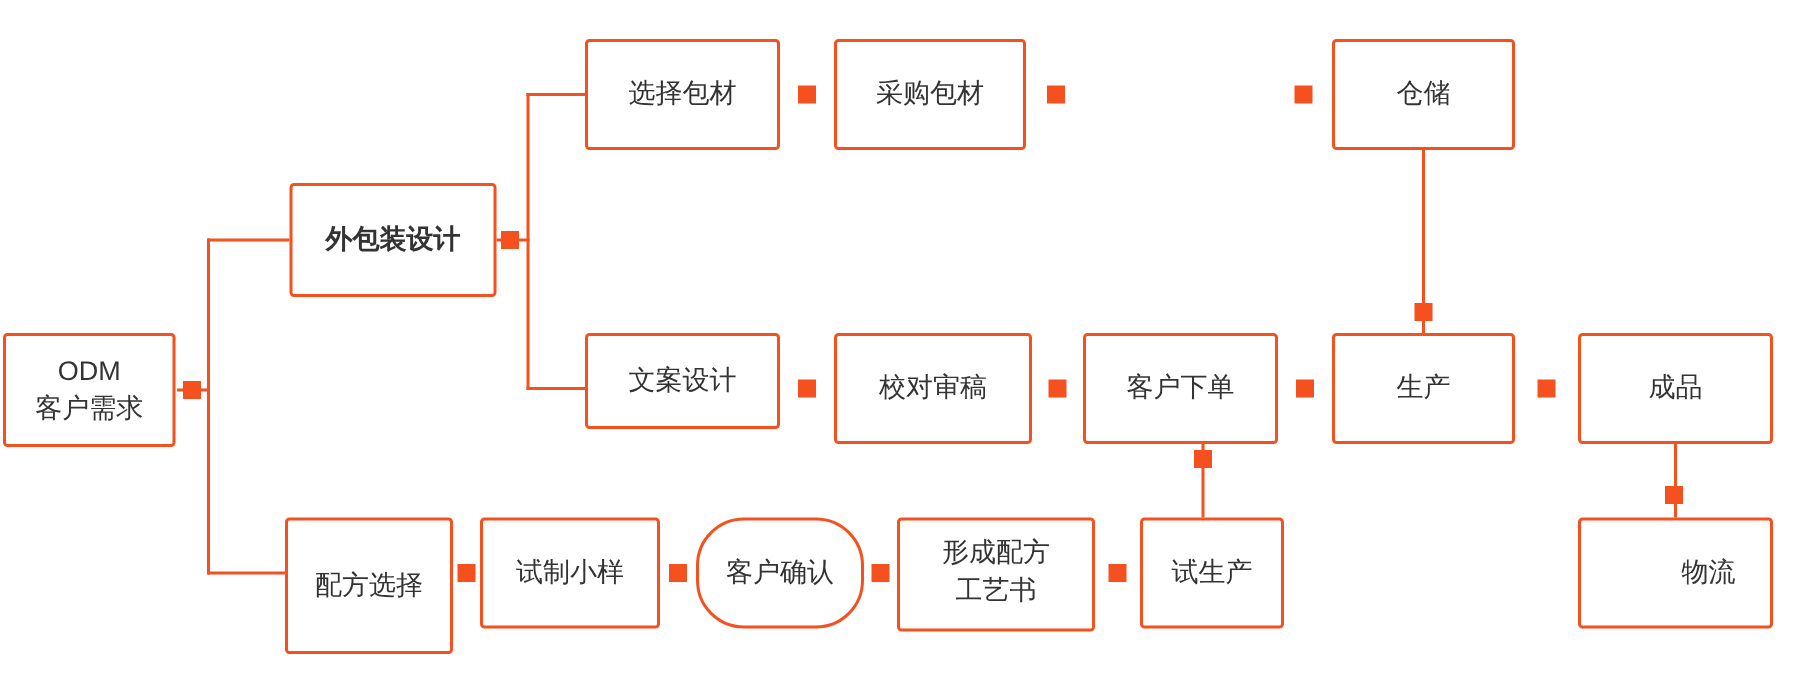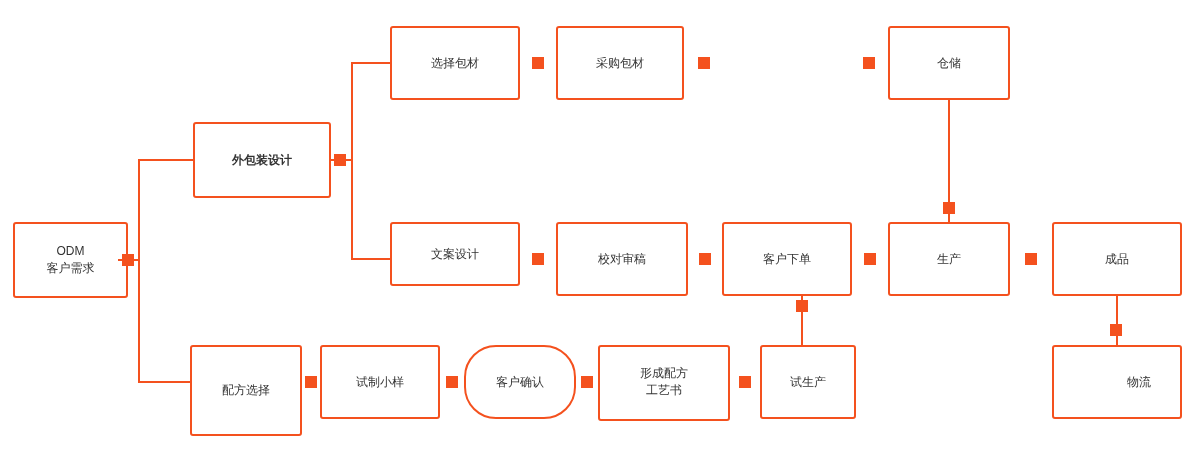--- a/index.html
+++ b/index.html
@@ -14,38 +14,38 @@
     font-family:"Liberation Sans","DejaVu Sans",sans-serif;
     overflow:hidden;
   }
   .node{
     position:absolute;
     box-sizing:border-box;
     border:2px solid var(--accent);
     border-radius:3px;
     background:#ffffff;
     color:var(--text);
-    font-size:12px;
+    font-size:18px;
     line-height:1.4;
     display:flex;
     align-items:center;
     justify-content:center;
     text-align:center;
     white-space:pre-line;
   }
   .h{position:absolute;height:2px;background:var(--accent);}
   .v{position:absolute;width:2px;background:var(--accent);}
   .sq{position:absolute;width:12px;height:12px;background:var(--accent);}
 </style>
 </head>
 <body>
 
 <div class="canvas">
 
-  <div class="node" style="left:13px;top:222px;width:115px;height:76px;">ODM
+  <div class="node" style="left:2px;top:222px;width:115px;height:76px;">ODM
 客户需求</div>
 
   <div class="node" style="left:193px;top:122px;width:138px;height:76px;font-weight:bold;">外包装设计</div>
 
   <div class="node" style="left:390px;top:26px;width:130px;height:74px;">选择包材</div>
   <div class="node" style="left:556px;top:26px;width:128px;height:74px;">采购包材</div>
   <div class="node" style="left:888px;top:26px;width:122px;height:74px;">仓储</div>
 
   <div class="node" style="left:390px;top:222px;width:130px;height:64px;">文案设计</div>
   <div class="node" style="left:556px;top:222px;width:132px;height:74px;">校对审稿</div>

